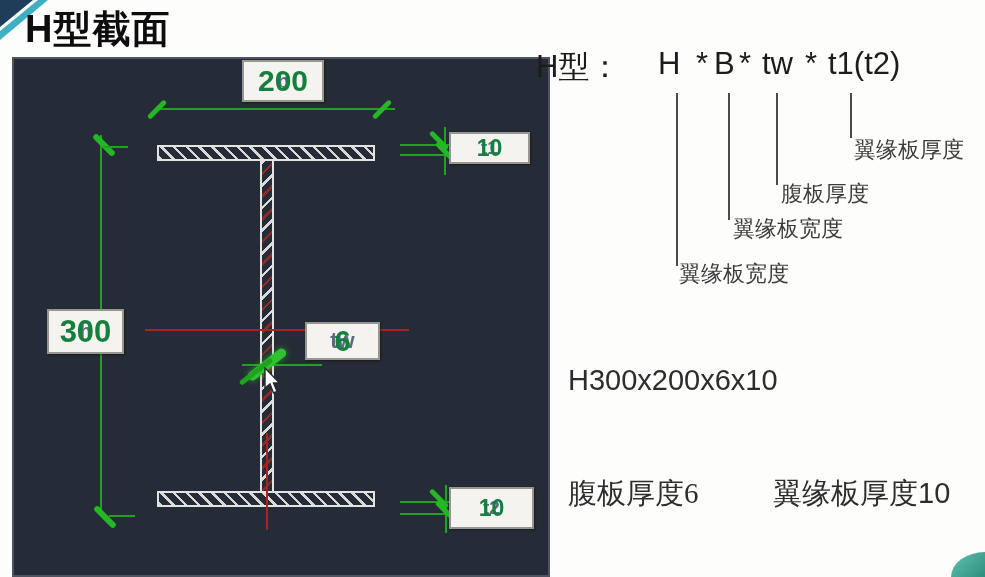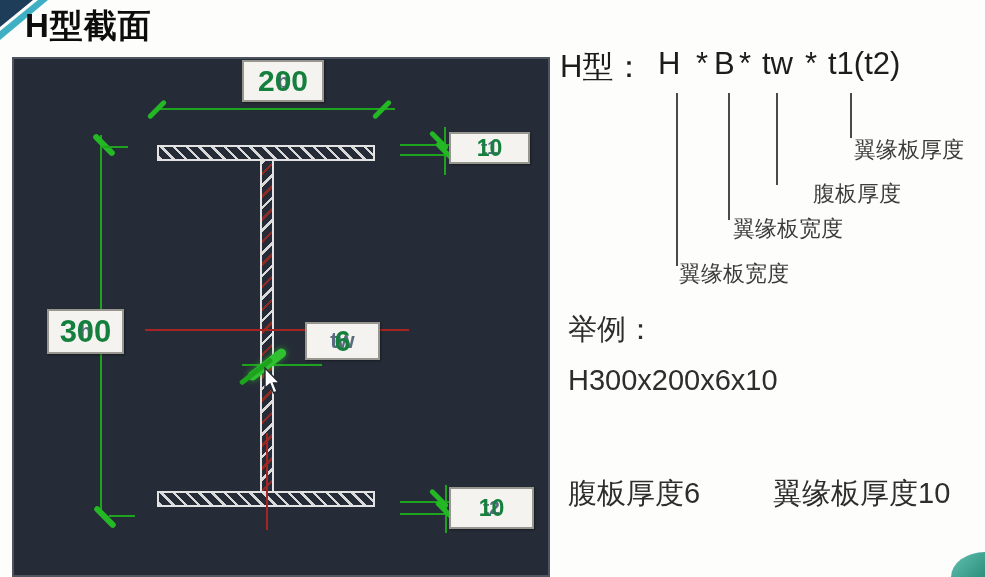--- a/index.html
+++ b/index.html
@@ -13,21 +13,21 @@
                      clip-path:polygon(0 0,48px 0,0 40px); }
   .deco-white-tri  { left:0; top:0; width:38px; height:31px; background:#fdfdfb;
                      clip-path:polygon(0 0,38px 0,0 31px); }
   .deco-navy-tri   { left:0; top:0; width:33px; height:27px; background:#1e3d59;
                      clip-path:polygon(0 0,33px 0,0 27px); }
   .deco-swoosh     { right:0; bottom:0; width:34px; height:25px;
                      background:linear-gradient(135deg,#63c2b0,#2e8f7f);
                      border-top-left-radius:100% 100%; }
 
   
-  .page-title { position:absolute; left:25px; top:4px; font-size:33px; font-weight:800;
+  .page-title { position:absolute; left:25px; top:4px; font-size:38px; font-weight:800;
                 color:#0d0d0d; letter-spacing:1px; }
 
   
   .canvas { position:absolute; left:12px; top:57px; width:538px; height:520px;
             background:#262c37; border:2px solid #4e5560; }
   .canvas * { position:absolute; }
 
   
   .plate { border:2px solid #e3e3e3;
            background:repeating-linear-gradient(45deg,#d9d9d9 0 2.5px,transparent 2.5px 9px); }
@@ -88,41 +88,41 @@
   .box-tw .dim-key { font-size:22px; } .box-tw .dim-val { font-size:29px; }
   .box-t1 { left:435px; top:73px;  width:81px; height:32px; }
   .box-t2 { left:435px; top:428px; width:85px; height:42px; }
   .box-t1 .dim-key, .box-t2 .dim-key { font-size:19px; }
   .box-t1 .dim-val, .box-t2 .dim-val { font-size:23px; }
 
   .cursor { left:250px; top:308px; width:20px; height:28px; }
 
   
   .fpart { position:absolute; top:46px; font-size:31px; color:#1c1c1c; white-space:pre; }
-  .f-prefix { left:560px; } .f-h { left:658px; } .f-s1 { left:696px; }
+  .f-prefix { left:536px; } .f-h { left:658px; } .f-s1 { left:696px; }
   .f-b { left:714px; } .f-s2 { left:739px; } .f-tw { left:762px; }
   .f-s3 { left:805px; } .f-t1 { left:828px; }
 
   .cline { position:absolute; width:1.5px; background:#4a4a4a; }
   .c-h  { left:676px; top:93px; height:173px; }
   .c-b  { left:728px; top:93px; height:127px; }
   .c-tw { left:776px; top:93px; height:92px; }
   .c-t1 { left:850px; top:93px; height:45px; }
 
   .callout { position:absolute; font-size:22px; color:#3b3b3b; white-space:nowrap; }
   .co-height { left:679px; top:259px; }
   .co-fwidth { left:733px; top:214px; }
-  .co-wthick { left:781px; top:179px;margin-left:32px; }
+  .co-wthick { left:781px; top:179px; }
   .co-fthick { left:854px; top:135px; }
 
   .ex { position:absolute; font-size:29px; color:#2d2d2d; white-space:nowrap; }
   .ex-heading { left:568px; top:310px; }
   .ex-desig   { left:568px; top:364px; }
   .ex-r1l { left:568px; top:419px; } .ex-r1r { left:773px; top:419px; }
-  .ex-r2l { left:568px; top:474px; } .ex-r2r { left:773px; top:474px; }
+  .ex-r2l { left:568px; top:474px;font-family:Liberation Serif, serif; } .ex-r2r { left:773px; top:474px; }
 </style>
 </head>
 <body>
 
 <div id="app">
 
   <div class="deco deco-teal-tri"></div>
   <div class="deco deco-white-tri"></div>
   <div class="deco deco-navy-tri"></div>
   <div class="deco deco-swoosh"></div>
@@ -201,18 +201,17 @@
   <div class="cline c-h"></div>
   <div class="cline c-b"></div>
   <div class="cline c-tw"></div>
   <div class="cline c-t1"></div>
 
   <div class="callout co-fthick">翼缘板厚度</div>
   <div class="callout co-wthick">腹板厚度</div>
   <div class="callout co-fwidth">翼缘板宽度</div>
   <div class="callout co-height">翼缘板宽度</div>
 
-  <div class="ex ex-heading">举例：</div>
   <div class="ex ex-desig">H300x200x6x10</div>
   <div class="ex ex-r2l">腹板厚度6</div>
   <div class="ex ex-r2r">翼缘板厚度10</div>
 
 </div>
 
 </body></html>

